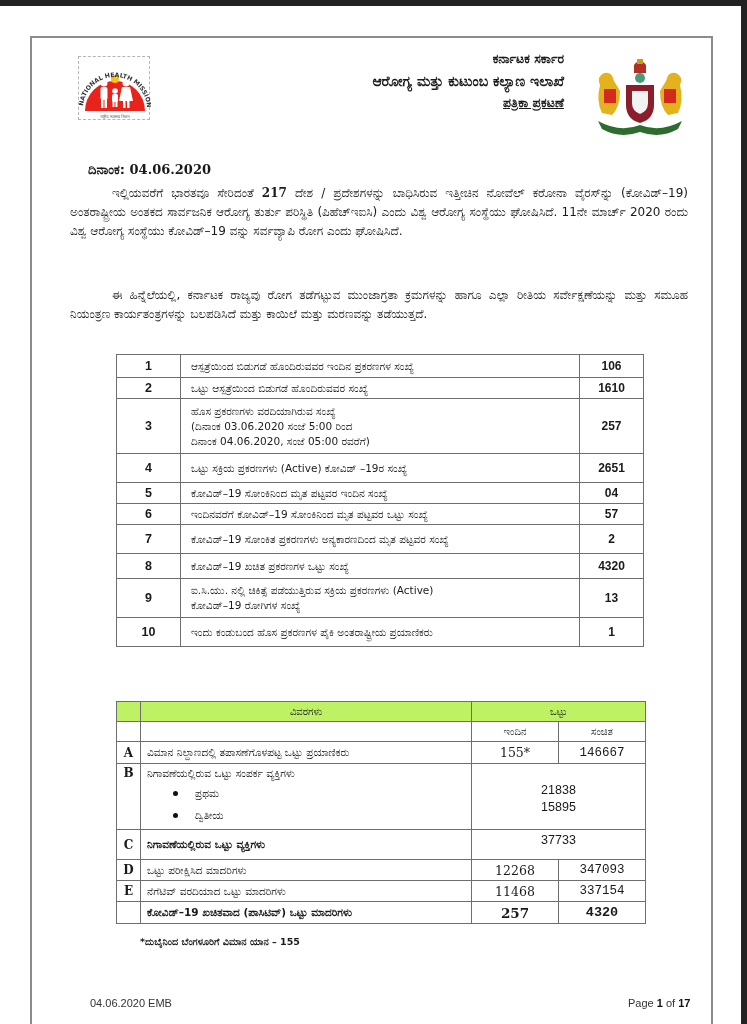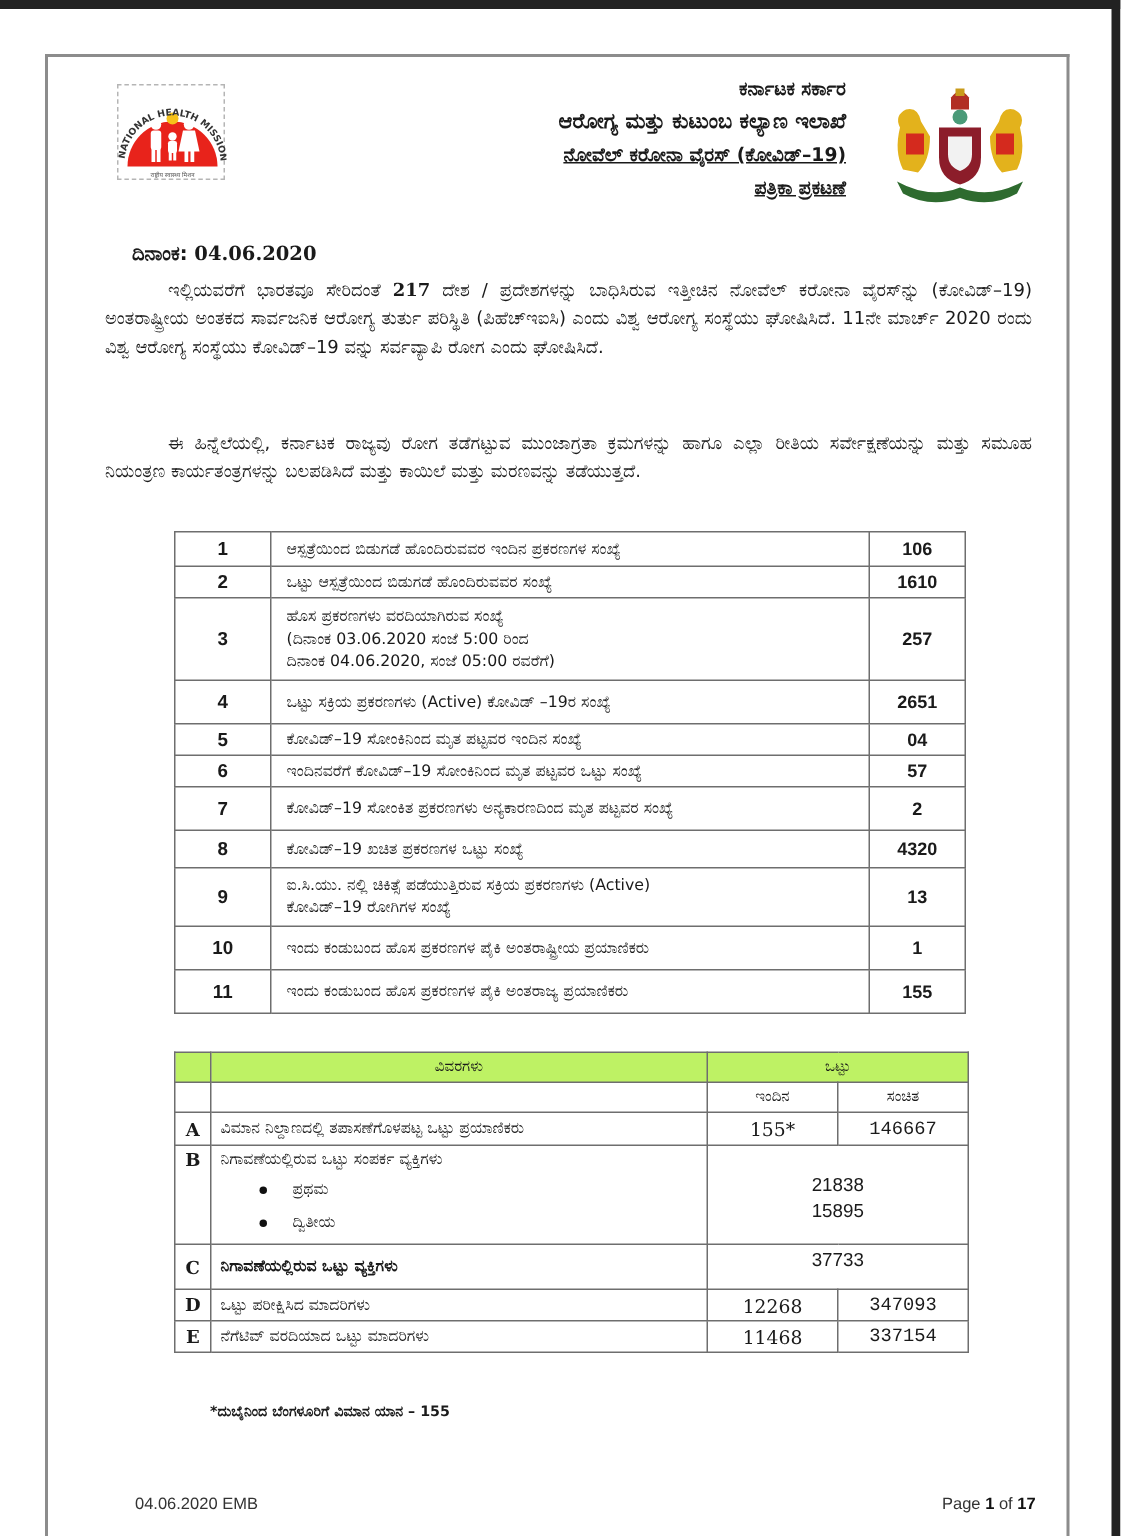--- a/index.html
+++ b/index.html
@@ -80,21 +80,20 @@
     </g>
     <text x="36" y="61" text-anchor="middle" font-size="4" fill="#555" font-family="DejaVu Sans, sans-serif">राष्ट्रीय स्वास्थ्य मिशन</text>
     <path id="arcp" d="M4 52 A32 32 0 0 1 68 52" fill="none"></path>
     <text font-size="6.2" font-weight="bold" fill="#333" font-family="DejaVu Sans, sans-serif"><textPath href="#arcp" startOffset="3">NATIONAL HEALTH MISSION</textPath></text>
   </svg>
 </div>
 
 <div class="header">
   <div class="l1">ಕರ್ನಾಟಕ ಸರ್ಕಾರ</div>
   <div class="l2">ಆರೋಗ್ಯ ಮತ್ತು ಕುಟುಂಬ ಕಲ್ಯಾಣ ಇಲಾಖೆ</div>
-  <div class="l3">ನೋವೆಲ್ ಕರೋನಾ ವೈರಸ್ (ಕೋವಿಡ್–19)</div>
   <div class="l4">ಪತ್ರಿಕಾ ಪ್ರಕಟಣೆ</div>
 </div>
 
 <div class="logo-emblem">
   <svg width="100" height="85" viewBox="0 0 100 85">
     <path d="M8 66 Q30 78 50 70 Q70 78 92 66 L88 74 Q70 84 50 77 Q30 84 12 74 Z" fill="#2e6b2f"></path>
     <path d="M10 30 Q6 22 14 18 Q22 16 24 26 L30 36 Q30 52 22 60 L12 58 Q6 46 10 30 Z" fill="#e3b21c"></path>
     <path d="M90 30 Q94 22 86 18 Q78 16 76 26 L70 36 Q70 52 78 60 L88 58 Q94 46 90 30 Z" fill="#e3b21c"></path>
     <rect x="14" y="34" width="12" height="14" fill="#d42a1e"></rect>
     <rect x="74" y="34" width="12" height="14" fill="#d42a1e"></rect>
@@ -182,27 +181,20 @@
         </td>
         <td class="val">13</td>
       </tr>
       <tr style="height: 29px;">
         <td class="num">10</td>
         <td class="desc">
           <div>ಇಂದು ಕಂಡುಬಂದ ಹೊಸ ಪ್ರಕರಣಗಳ ಪೈಕಿ ಅಂತರಾಷ್ಟ್ರೀಯ ಪ್ರಯಾಣಿಕರು</div>
         </td>
         <td class="val">1</td>
       </tr>
-      <tr style="height: 29px;">
-        <td class="num">11</td>
-        <td class="desc">
-          <div>ಇಂದು ಕಂಡುಬಂದ ಹೊಸ ಪ್ರಕರಣಗಳ ಪೈಕಿ ಅಂತರಾಜ್ಯ ಪ್ರಯಾಣಿಕರು</div>
-        </td>
-        <td class="val">155</td>
-      </tr>
     </tbody>
 </table>
 
 <table class="t2">
   <tbody>
     <tr class="head">
       <td class="key"></td>
       <td>ವಿವರಗಳು</td>
       <td colspan="2">ಒಟ್ಟು</td>
     </tr>
@@ -242,19 +234,25 @@
       <td class="desc">ಒಟ್ಟು ಪರೀಕ್ಷಿಸಿದ ಮಾದರಿಗಳು</td>
       <td class="c1">12268</td>
       <td class="c2">347093</td>
     </tr>
     <tr style="height:21px">
       <td class="key">E</td>
       <td class="desc">ನೆಗೆಟಿವ್ ವರದಿಯಾದ ಒಟ್ಟು ಮಾದರಿಗಳು</td>
       <td class="c1">11468</td>
       <td class="c2">337154</td>
     </tr>
+    <tr class="total" style="height:22px">
+      <td class="key"></td>
+      <td class="desc">ಕೋವಿಡ್–19 ಖಚಿತವಾದ (ಪಾಸಿಟಿವ್) ಒಟ್ಟು ಮಾದರಿಗಳು</td>
+      <td class="c1">257</td>
+      <td class="c2">4320</td>
+    </tr>
   </tbody>
 </table>
 
 <div class="footnote">*ದುಬೈನಿಂದ ಬೆಂಗಳೂರಿಗೆ ವಿಮಾನ ಯಾನ – 155</div>
 
 <div class="footer-left">04.06.2020 EMB</div>
 <div class="footer-right"><span>Page </span><b>1</b><span> of </span><b>17</b></div>
 
 </body></html>

